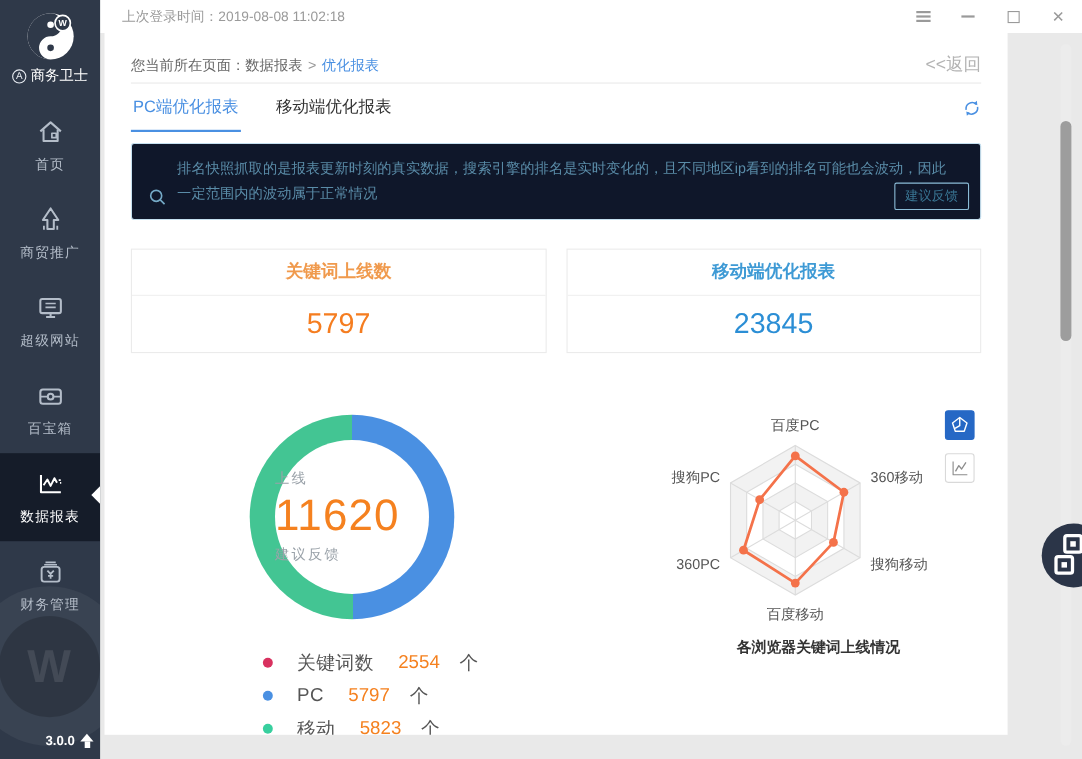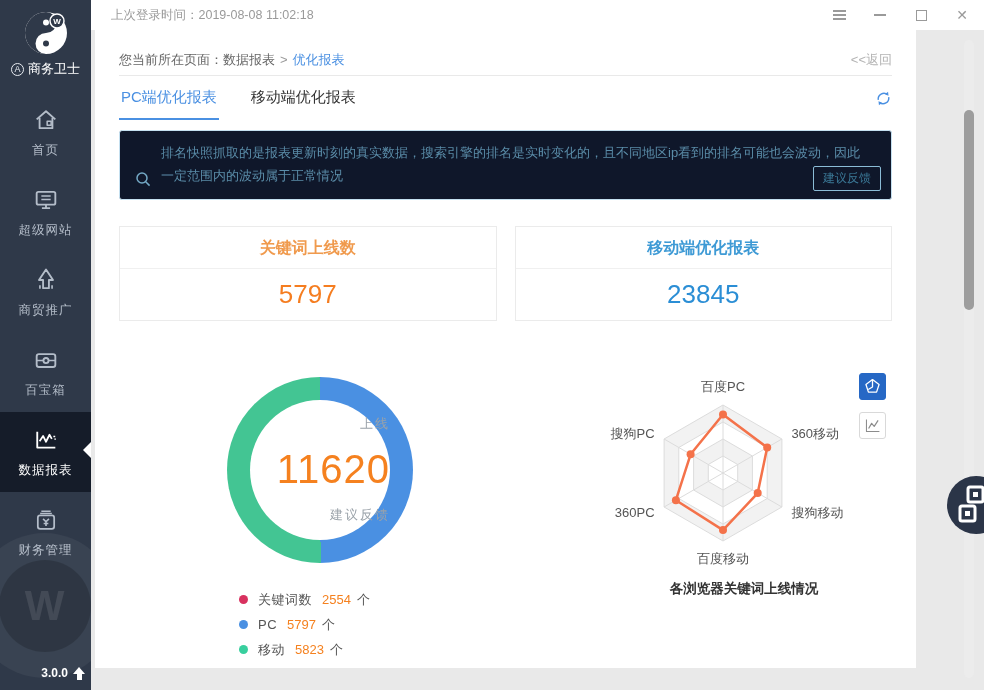--- a/index.html
+++ b/index.html
@@ -38,21 +38,21 @@
   .wc-max i{width:11px;height:11px;border:1.5px solid #9a9a9a;}
   .wc-close{font-size:14px;}
 
   
   .main{position:absolute;left:91px;top:30px;right:0;bottom:0;background:#e9e9e9;}
   .panel{position:absolute;left:4px;top:0;width:821px;height:638px;background:#fff;padding:14px 24px;overflow:hidden;}
 
   .breadcrumb-row{height:32px;display:flex;align-items:center;border-bottom:1px solid #e9e9e9;font-size:13px;color:#666;}
   .crumb-link{color:#4a90e2;cursor:pointer;}
   .crumb-sep{margin:0 5px;color:#999;}
-  .back-link{margin-left:auto;color:#b3b3b3;cursor:pointer;font-size:13px;}
+  .back-link{margin-left:auto;color:#b3b3b3;cursor:pointer;font-size:16px;}
 
   .tabs-row{height:44px;display:flex;align-items:stretch;}
   .tab{display:flex;align-items:center;font-size:15px;color:#333;cursor:pointer;border-bottom:2px solid transparent;padding:0 2px;margin-right:30px;}
   .tab.active{color:#4a90e2;border-bottom-color:#4a90e2;}
   .update-time{margin-left:auto;display:flex;align-items:center;gap:7px;font-size:13px;color:#444;}
   .refresh-icon{width:17px;height:17px;cursor:pointer;}
 
   .notice{position:relative;margin-top:10px;background:#0f172a;border:1px solid #c5e0f0;border-radius:3px;
     padding:11px 14px 11px 13px;display:flex;min-height:64px;align-items:flex-end;}
   .notice-icon{width:17px;height:17px;margin:3px 9px 0 2px;flex-shrink:0;}
@@ -61,26 +61,26 @@
     color:#3a7795;font-size:12px;padding:3px 9px;border-radius:2px;cursor:pointer;font-family:inherit;}
 
   .cards-row{margin-top:26px;display:flex;gap:18px;}
   .stat-card{flex:1;border:1px solid #ebebeb;background:#fff;}
   .stat-card .card-title{height:42px;line-height:42px;text-align:center;font-size:16px;font-weight:bold;border-bottom:1px solid #f0f0f0;}
   .stat-card .card-value{height:51px;line-height:51px;text-align:center;font-size:26px;}
 
   .charts{position:relative;margin-top:46px;height:322px;}
   .donut{position:absolute;left:108px;top:10px;width:186px;height:186px;border-radius:50%;}
   .donut-hole{position:absolute;inset:23px;background:#fff;border-radius:50%;
-    display:flex;flex-direction:column;align-items:flex-end;justify-content:center;gap:14px;}
+    display:flex;flex-direction:column;align-items:flex-start;justify-content:center;gap:3px;}
   .donut-top,.donut-bottom{font-size:13px;color:#9aa2a9;letter-spacing:2px;}
   .donut-value{font-size:40px;letter-spacing:1px;}
 
   .legend{position:absolute;left:120px;top:224px;}
-  .legend-item{display:flex;align-items:center;margin-bottom:7px;font-size:13px;color:#555;cursor:pointer;}
+  .legend-item{display:flex;align-items:center;margin-bottom:7px;font-size:17px;color:#555;cursor:pointer;gap:12px;}
   .legend-dot{width:9px;height:9px;border-radius:50%;margin-right:10px;}
   .legend-label{margin-right:10px;letter-spacing:0.5px;}
   .legend-value{margin-right:6px;}
   .legend-unit{color:#555;}
 
   .radar-wrap{position:absolute;left:470px;top:0;width:340px;height:240px;}
   .radar-caption{position:absolute;left:470px;top:213px;width:310px;text-align:center;font-size:13.5px;font-weight:bold;color:#333;}
 
   .toolbox{position:absolute;right:6px;top:6px;display:flex;flex-direction:column;gap:12px;}
   .tool-btn{width:27px;height:27px;border-radius:3px;display:flex;align-items:center;justify-content:center;cursor:pointer;}
@@ -119,35 +119,35 @@
           <path d="M4 11.5L12 4.5l8 7"></path>
             <path d="M6.5 10v9h11v-9"></path>
             <rect x="13" y="13" width="3.4" height="3.4" stroke-width="1.3"></rect>
           </svg>
       </span>
       <span class="nav-label">首页</span>
     </div>
     <div class="nav-item">
       <span class="nav-icon">
         <svg viewBox="0 0 24 24" fill="none" stroke="currentColor" stroke-width="1.6" stroke-linejoin="round">
+          <path d="M12 3l6 9h-3.5v7h-5v-7H6z"></path>
+            <path d="M6.8 16.5v3M17.2 16.5v3" stroke-width="1.4"></path>
+          </svg>
+      </span>
+      <span class="nav-label">商贸推广</span>
+    </div>
+    <div class="nav-item">
+      <span class="nav-icon">
+        <svg viewBox="0 0 24 24" fill="none" stroke="currentColor" stroke-width="1.6" stroke-linejoin="round">
           <rect x="4" y="5" width="16" height="11" rx="1.5"></rect>
             <path d="M8 8.5h8M8 11.5h8" stroke-width="1.3"></path>
             <path d="M12 16v3M8.5 19h7"></path>
           </svg>
       </span>
       <span class="nav-label">超级网站</span>
-    </div>
-    <div class="nav-item">
-      <span class="nav-icon">
-        <svg viewBox="0 0 24 24" fill="none" stroke="currentColor" stroke-width="1.6" stroke-linejoin="round">
-          <path d="M12 3l6 9h-3.5v7h-5v-7H6z"></path>
-            <path d="M6.8 16.5v3M17.2 16.5v3" stroke-width="1.4"></path>
-          </svg>
-      </span>
-      <span class="nav-label">商贸推广</span>
     </div>
     <div class="nav-item">
       <span class="nav-icon">
         <svg viewBox="0 0 24 24" fill="none" stroke="currentColor" stroke-width="1.6" stroke-linejoin="round">
           <rect x="4" y="7" width="16" height="11" rx="2"></rect>
             <path d="M4 12.5h5.5M14.5 12.5H20" stroke-width="1.3"></path>
             <circle cx="12" cy="12.5" r="2.2"></circle>
           </svg>
       </span>
       <span class="nav-label">百宝箱</span>

